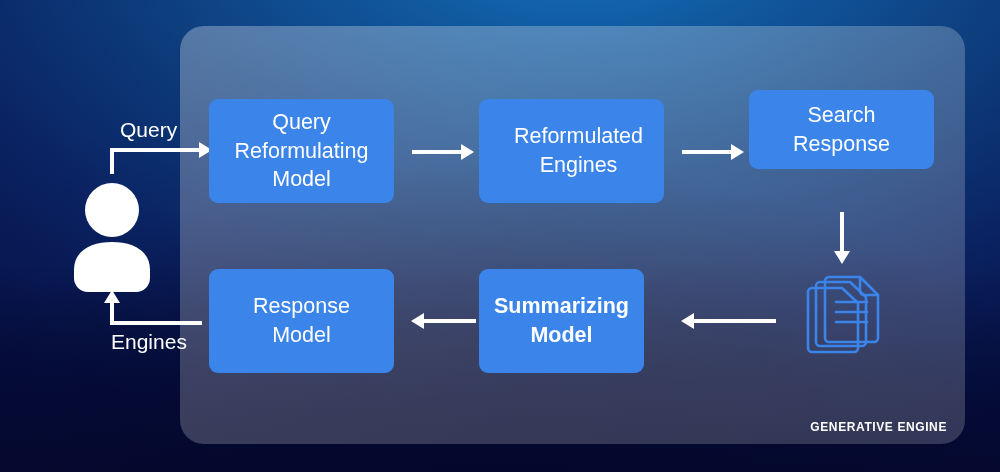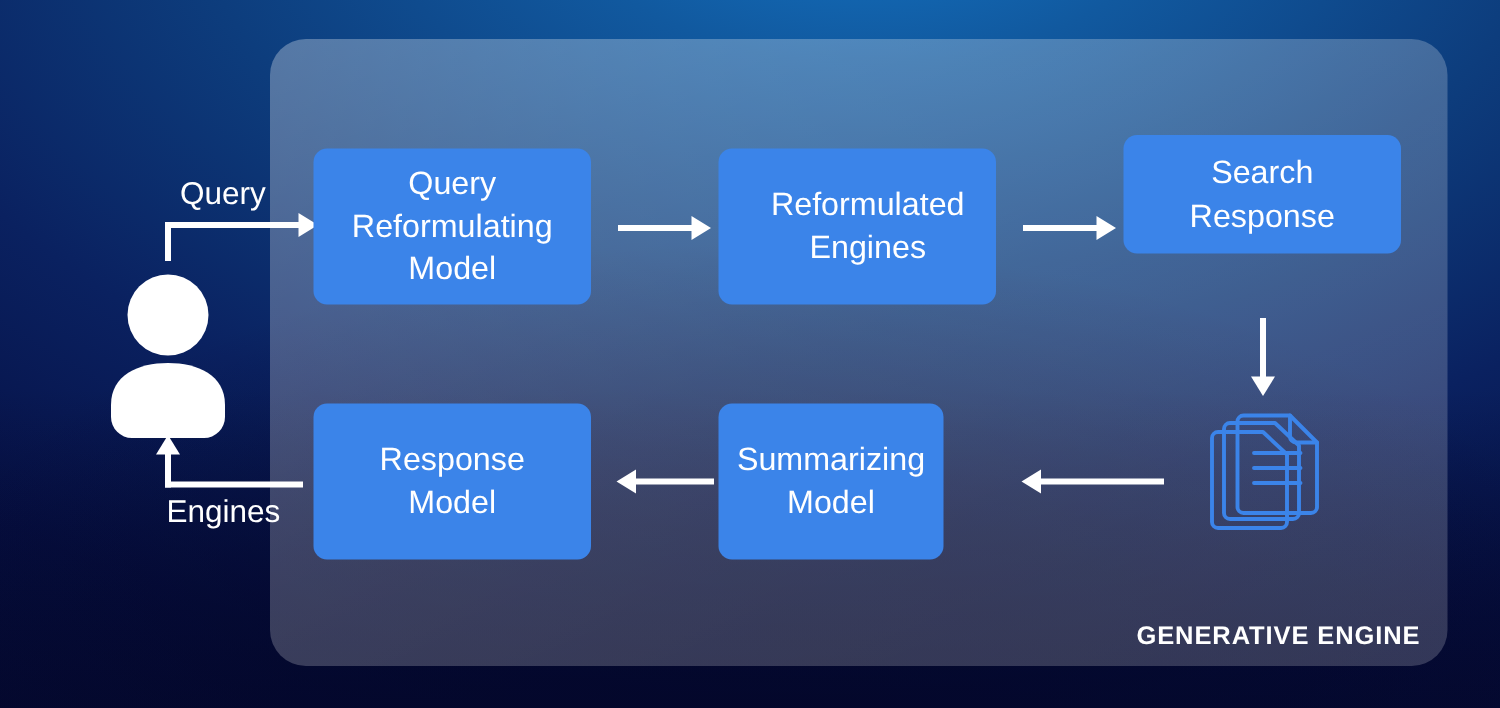--- a/index.html
+++ b/index.html
@@ -38,21 +38,21 @@
     width: 785px;
     height: 418px;
     border-radius: 24px;
     background: linear-gradient(158deg, rgba(255,255,255,0.30) 0%, rgba(255,255,255,0.26) 22%, rgba(255,255,255,0.22) 48%, rgba(255,255,255,0.20) 72%, rgba(255,255,255,0.19) 100%);
   }
   #engine-label {
     position: absolute;
     right: 18px;
     bottom: 10px;
     color: #ffffff;
-    font-size: 17px;
+    font-size: 12px;
     font-weight: bold;
     letter-spacing: 0.6px;
   }
 
   
   .pbox {
     position: absolute;
     border-radius: 9px;
     background: #3b84e9;
     color: #ffffff;
@@ -62,21 +62,21 @@
     text-align: center;
     font-size: 21.5px;
     line-height: 1.33;
     padding: 0 10px;
     box-sizing: border-box;
     font-weight: normal;
   }
   #box-query-reformulating { left: 209px; top: 99px;  width: 185px; height: 104px; }
   #box-reformulated-queries{ left: 479px; top: 99px;  width: 185px; height: 104px; padding-left: 24px; }
   #box-search-engines      { left: 749px; top: 90px;  width: 185px; height: 79px; }
-  #box-summarizing-model   { left: 479px; top: 269px; width: 150px; height: 104px; }
+  #box-summarizing-model   { left: 479px; top: 269px; width: 165px; height: 104px; font-weight: bold; }
   #box-response-model      { left: 209px; top: 269px; width: 185px; height: 104px; }
 
   
   .arrow-h, .arrow-v {
     position: absolute;
     background: #ffffff;
   }
   .arrow-h { height: 4px; }
   .arrow-v { width: 4px; }
   .head {

